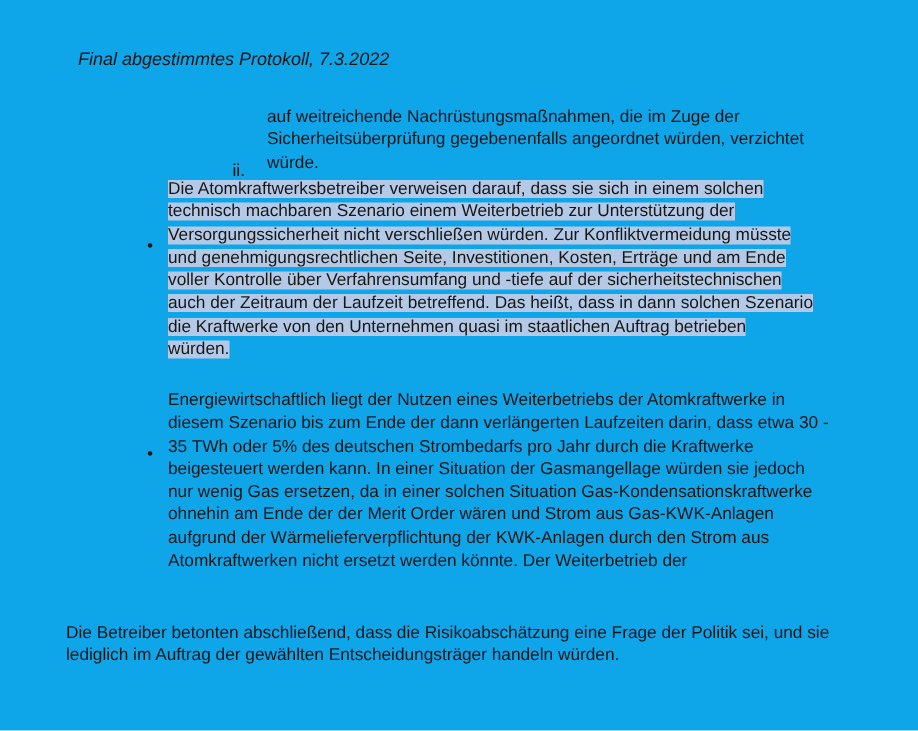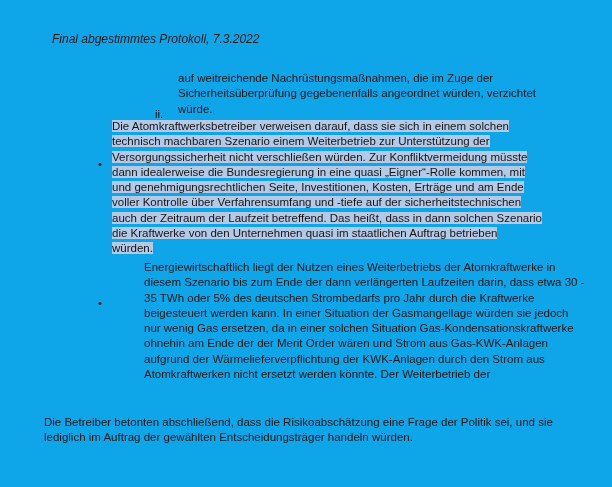--- a/index.html
+++ b/index.html
@@ -34,21 +34,21 @@
   .marker {
     position: absolute;
     white-space: nowrap;
     margin-top: 36px;
   }
   .ii-marker   { left: 155px; top: 71px; }
   .ii-lines    { position: absolute; left: 178px; top: 71px; }
   .b1-marker   { left: 98px;  top: 121px; }
   .b1-lines    { position: absolute; left: 112px; top: 119px; }
   .b2-marker   { left: 98px;  top: 260px; }
-  .b2-lines    { position: absolute; left: 112px; top: 260px; margin-left: 32px; }
+  .b2-lines    { position: absolute; left: 112px; top: 260px; }
   .closing     { position: absolute; left: 44px;  top: 415px; }
   .hl {
     background-color: var(--hl-color, #b3c9e6);
   }
 </style>
 </head>
 <body>
 
 <div class="page">
 
@@ -59,21 +59,20 @@
     <div class="line">auf weitreichende Nachrüstungsmaßnahmen, die im Zuge der</div>
     <div class="line">Sicherheitsüberprüfung gegebenenfalls angeordnet würden, verzichtet</div>
     <div class="line">würde.</div>
   </div>
 
   <div class="marker b1-marker">•</div>
   <div class="b1-lines">
     <div class="line"><span class="hl">Die Atomkraftwerksbetreiber verweisen darauf, dass sie sich in einem solchen</span></div>
     <div class="line"><span class="hl">technisch machbaren Szenario einem Weiterbetrieb zur Unterstützung der</span></div>
     <div class="line"><span class="hl">Versorgungssicherheit nicht verschließen würden. Zur Konfliktvermeidung müsste</span></div>
-    <div class="line"><span class="hl">dann idealerweise die Bundesregierung in eine quasi „Eigner“-Rolle kommen, mit</span></div>
     <div class="line"><span class="hl">und genehmigungsrechtlichen Seite, Investitionen, Kosten, Erträge und am Ende</span></div>
     <div class="line"><span class="hl">voller Kontrolle über Verfahrensumfang und -tiefe auf der sicherheitstechnischen</span></div>
     <div class="line"><span class="hl">auch der Zeitraum der Laufzeit betreffend. Das heißt, dass in dann solchen Szenario</span></div>
     <div class="line"><span class="hl">die Kraftwerke von den Unternehmen quasi im staatlichen Auftrag betrieben</span></div>
     <div class="line"><span class="hl">würden.</span></div>
   </div>
 
   <div class="marker b2-marker">•</div>
   <div class="b2-lines">
     <div class="line">Energiewirtschaftlich liegt der Nutzen eines Weiterbetriebs der Atomkraftwerke in</div>

